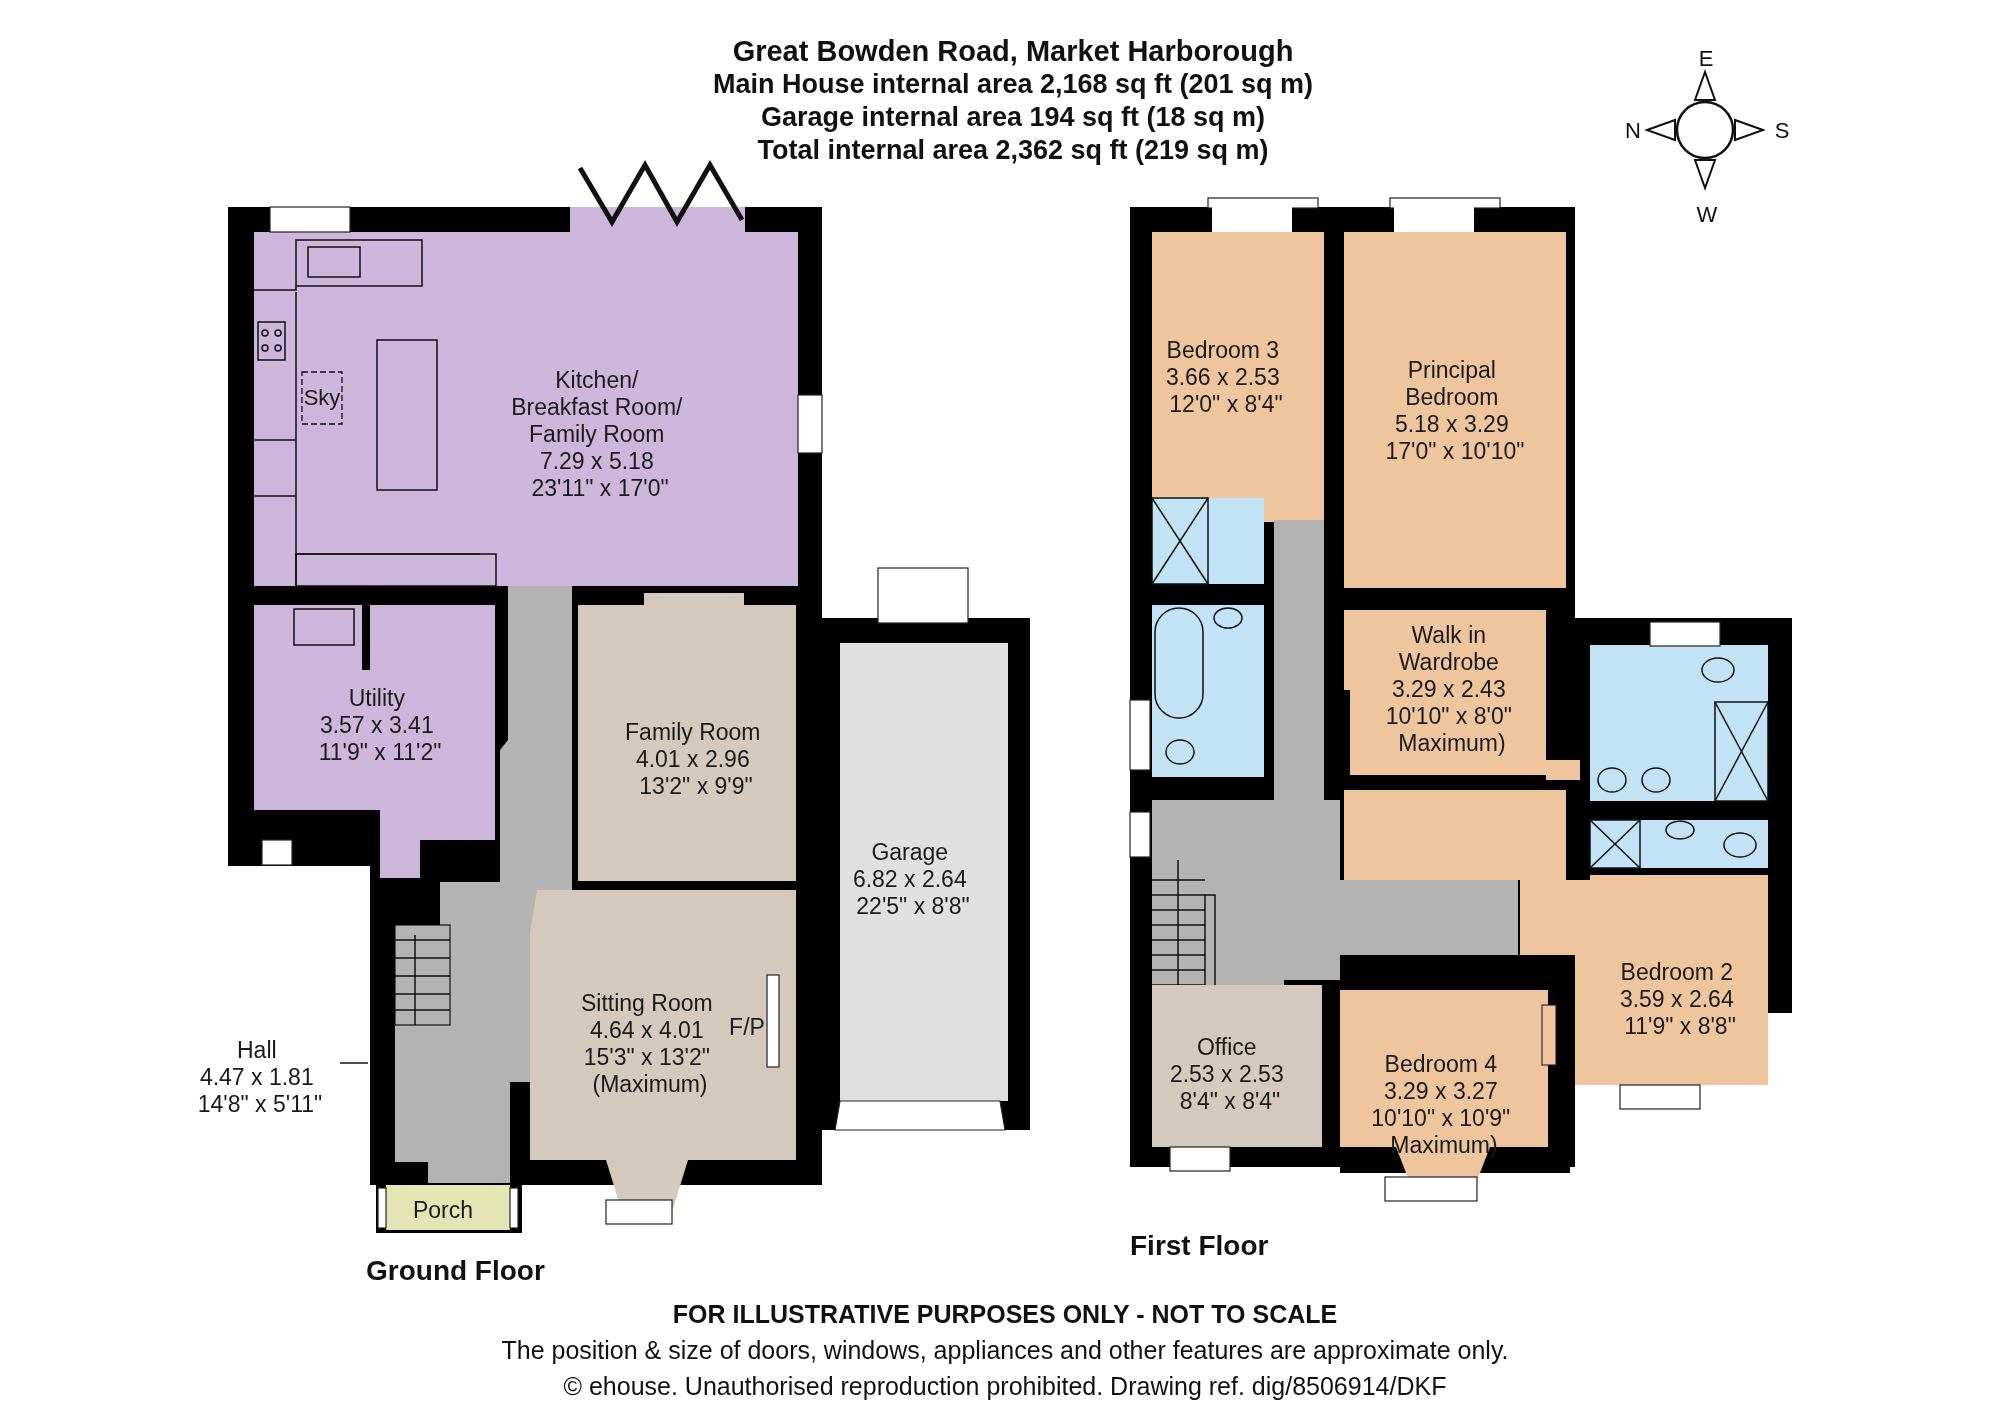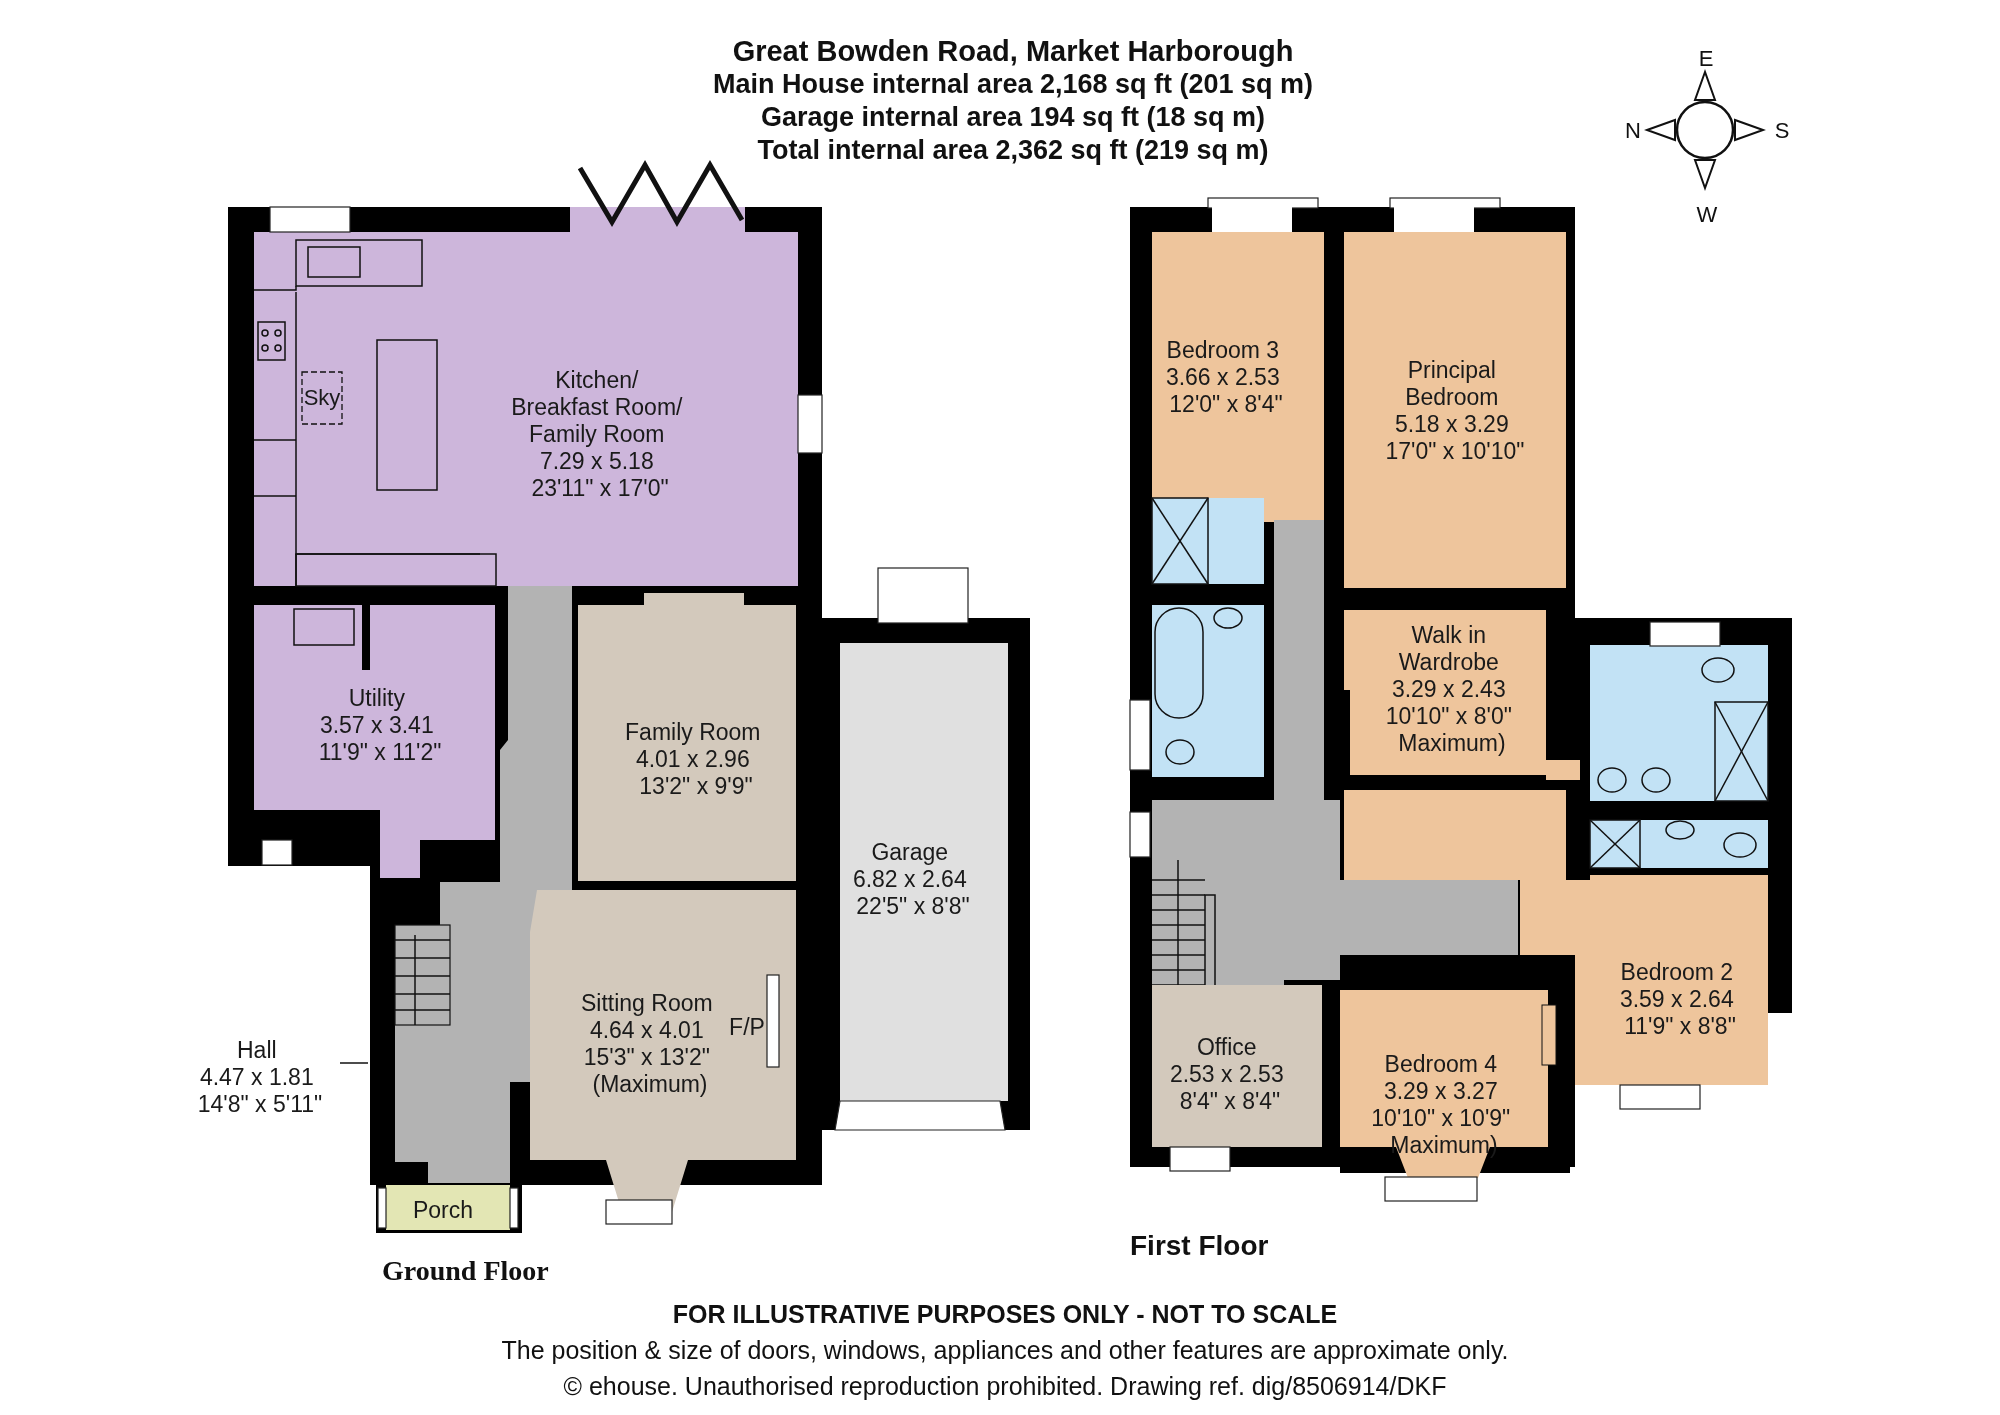--- a/index.html
+++ b/index.html
@@ -250,20 +250,20 @@
     <polygon fill="#eec59c" points="1520,880 1590,880 1590,875 1768,875 1768,1085 1575,1085 1575,955 1520,955"></polygon>
     <rect class="win" x="1620" y="1085" width="80" height="24"></rect>
     <text class="room-label" x="1680" y="980">
       <tspan x="1680" dy="0">Bedroom 2</tspan>
       <tspan x="1680" dy="27">3.59 x 2.64</tspan>
       <tspan x="1680" dy="27">11'9" x 8'8"</tspan>
     </text>
   </g>
 </svg>
 
-<div class="floor-label" style="left:382px;top:1255px;font-family:Liberation Serif, serif;">Ground Floor</div>
+<div class="floor-label" style="left:366px;top:1255px;">Ground Floor</div>
 <div class="floor-label" style="left:1130px;top:1230px;">First Floor</div>
 
 <div class="footer">
   <div class="bold">FOR ILLUSTRATIVE PURPOSES ONLY - NOT TO SCALE</div>
   <div class="normal">The position &amp; size of doors, windows, appliances and other features are approximate only.</div>
   <div class="normal">© ehouse. Unauthorised reproduction prohibited. Drawing ref. dig/8506914/DKF</div>
 </div>
 
 </body></html>

